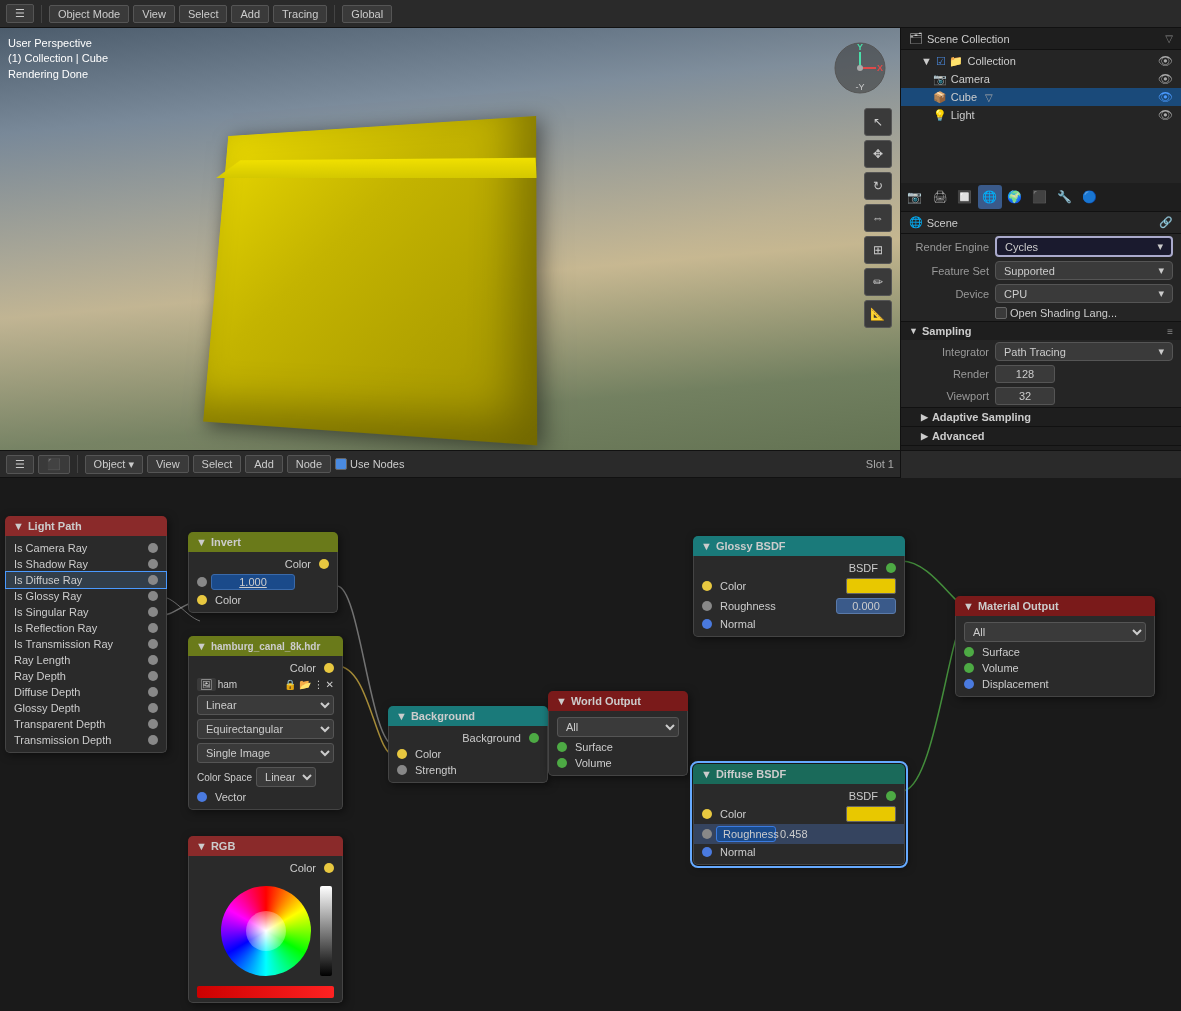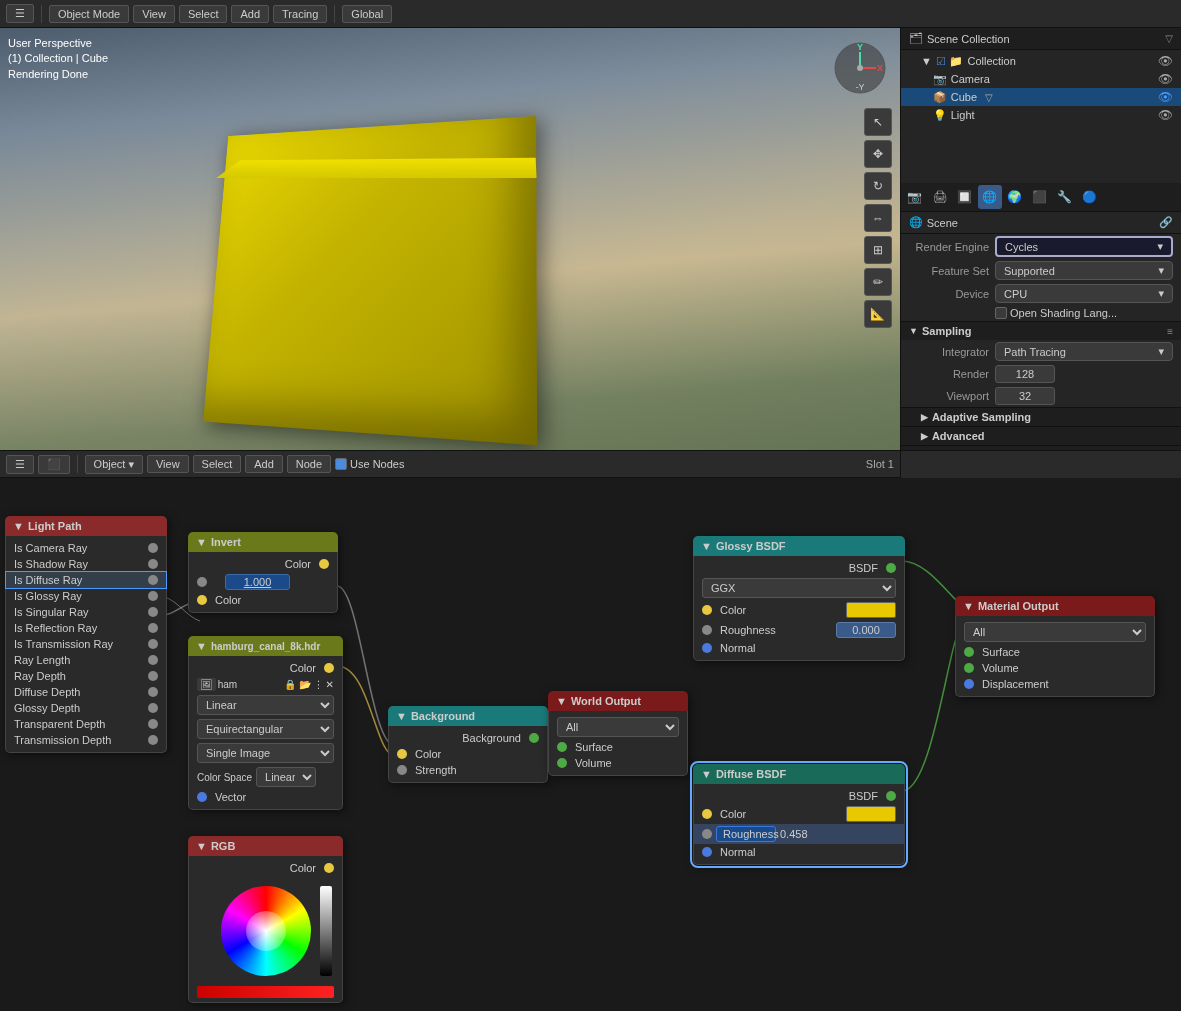--- a/index.html
+++ b/index.html
@@ -722,21 +722,21 @@
       <span>▼</span>
       <span>Invert</span>
     </div>
     <div class="node-body">
       <div class="node-row" style="justify-content:flex-end;">
         <span>Color</span>
         <span class="node-socket socket-yellow" style="margin-left:4px;"></span>
       </div>
       <div class="node-row">
         <span class="node-socket socket-gray"></span>
-        <div class="node-input-field" style="background:#1a4a8a;width:65px;margin-left:14px;text-decoration:underline;">1.000</div>
+        <div class="node-input-field" style="background:#1a4a8a;width:84px;margin-left:0;text-decoration:underline;">1.000</div>
       </div>
       <div class="node-row">
         <span class="node-socket socket-yellow"></span>
         <span style="margin-left:4px;">Color</span>
       </div>
     </div>
   </div>
 
   <div class="node hdr-node" style="top:130px;left:188px;width:155px;">
     <div class="node-header header-olive">
@@ -853,25 +853,20 @@
     <div class="node-header header-teal">
       <span>▼</span>
       <span>Glossy BSDF</span>
     </div>
     <div class="node-body">
       <div class="node-row" style="justify-content:flex-end;">
         <span>BSDF</span>
         <span class="node-socket socket-green" style="margin-left:4px;"></span>
       </div>
       <div class="node-row">
-        <select class="dropdown-small">
-          <option>GGX</option>
-        </select>
-      </div>
-      <div class="node-row">
         <span class="node-socket socket-yellow"></span>
         <span style="margin-left:4px;">Color</span>
         <span class="color-swatch" style="margin-left:auto;"></span>
       </div>
       <div class="node-row">
         <span class="node-socket socket-gray"></span>
         <span style="margin-left:4px;">Roughness</span>
         <div class="roughness-field" style="margin-left:auto;">0.000</div>
       </div>
       <div class="node-row">

